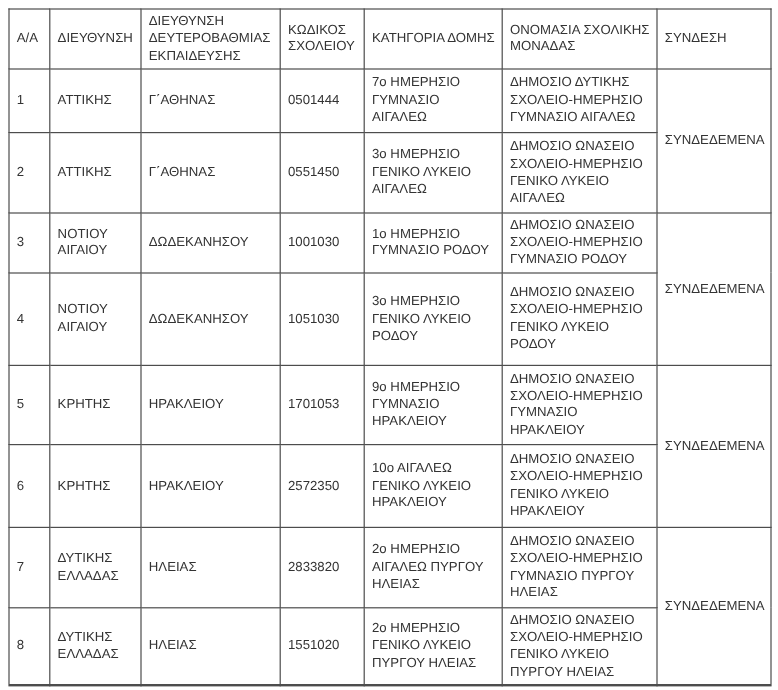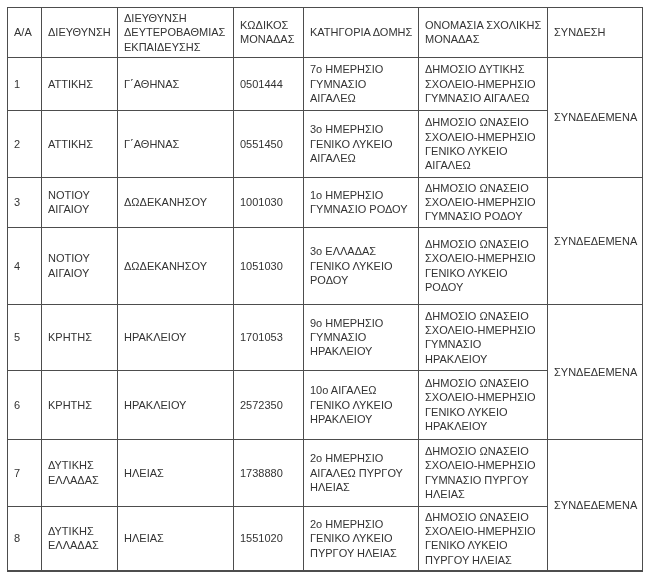--- a/index.html
+++ b/index.html
@@ -68,21 +68,21 @@
         <col class="c-code">
         <col class="c-cat">
         <col class="c-name">
         <col class="c-link">
     </colgroup>
     <tbody>
       <tr class="h-head">
         <th>Α/Α</th>
         <th>ΔΙΕΥΘΥΝΣΗ</th>
         <th>ΔΙΕΥΘΥΝΣΗ ΔΕΥΤΕΡΟΒΑΘΜΙΑΣ ΕΚΠΑΙΔΕΥΣΗΣ</th>
-        <th>ΚΩΔΙΚΟΣ ΜΟΝΑΔΑΣ</th>
+        <th>ΚΩΔΙΚΟΣ ΣΧΟΛΕΙΟΥ</th>
         <th>ΚΑΤΗΓΟΡΙΑ ΔΟΜΗΣ</th>
         <th>ΟΝΟΜΑΣΙΑ ΣΧΟΛΙΚΗΣ ΜΟΝΑΔΑΣ</th>
         <th>ΣΥΝΔΕΣΗ</th>
       </tr>
 
       <tr class="h-r1">
         <td class="num">1</td>
         <td>ΑΤΤΙΚΗΣ</td>
         <td>Γ΄ΑΘΗΝΑΣ</td>
         <td class="code">0501444</td>
@@ -106,21 +106,21 @@
         <td class="code">1001030</td>
         <td>1ο ΗΜΕΡΗΣΙΟ ΓΥΜΝΑΣΙΟ ΡΟΔΟΥ</td>
         <td>ΔΗΜΟΣΙΟ ΩΝΑΣΕΙΟ ΣΧΟΛΕΙΟ-ΗΜΕΡΗΣΙΟ ΓΥΜΝΑΣΙΟ ΡΟΔΟΥ</td>
         <td rowspan="2">ΣΥΝΔΕΔΕΜΕΝΑ</td>
       </tr>
       <tr class="h-r4">
         <td class="num">4</td>
         <td>ΝΟΤΙΟΥ ΑΙΓΑΙΟΥ</td>
         <td>ΔΩΔΕΚΑΝΗΣΟΥ</td>
         <td class="code">1051030</td>
-        <td>3ο ΕΛΛΑΔΑΣ ΓΕΝΙΚΟ ΛΥΚΕΙΟ ΡΟΔΟΥ</td>
+        <td>3ο ΗΜΕΡΗΣΙΟ ΓΕΝΙΚΟ ΛΥΚΕΙΟ ΡΟΔΟΥ</td>
         <td>ΔΗΜΟΣΙΟ ΩΝΑΣΕΙΟ ΣΧΟΛΕΙΟ-ΗΜΕΡΗΣΙΟ ΓΕΝΙΚΟ ΛΥΚΕΙΟ ΡΟΔΟΥ</td>
       </tr>
 
       <tr class="h-r5">
         <td class="num">5</td>
         <td>ΚΡΗΤΗΣ</td>
         <td>ΗΡΑΚΛΕΙΟΥ</td>
         <td class="code">1701053</td>
         <td>9ο ΗΜΕΡΗΣΙΟ ΓΥΜΝΑΣΙΟ ΗΡΑΚΛΕΙΟΥ</td>
         <td>ΔΗΜΟΣΙΟ ΩΝΑΣΕΙΟ ΣΧΟΛΕΙΟ-ΗΜΕΡΗΣΙΟ ΓΥΜΝΑΣΙΟ ΗΡΑΚΛΕΙΟΥ</td>
@@ -132,21 +132,21 @@
         <td>ΗΡΑΚΛΕΙΟΥ</td>
         <td class="code">2572350</td>
         <td>10ο ΑΙΓΑΛΕΩ ΓΕΝΙΚΟ ΛΥΚΕΙΟ ΗΡΑΚΛΕΙΟΥ</td>
         <td>ΔΗΜΟΣΙΟ ΩΝΑΣΕΙΟ ΣΧΟΛΕΙΟ-ΗΜΕΡΗΣΙΟ ΓΕΝΙΚΟ ΛΥΚΕΙΟ ΗΡΑΚΛΕΙΟΥ</td>
       </tr>
 
       <tr class="h-r7">
         <td class="num">7</td>
         <td>ΔΥΤΙΚΗΣ ΕΛΛΑΔΑΣ</td>
         <td>ΗΛΕΙΑΣ</td>
-        <td class="code">1738880</td>
+        <td class="code">2833820</td>
         <td>2ο ΗΜΕΡΗΣΙΟ ΑΙΓΑΛΕΩ ΠΥΡΓΟΥ ΗΛΕΙΑΣ</td>
         <td>ΔΗΜΟΣΙΟ ΩΝΑΣΕΙΟ ΣΧΟΛΕΙΟ-ΗΜΕΡΗΣΙΟ ΓΥΜΝΑΣΙΟ ΠΥΡΓΟΥ ΗΛΕΙΑΣ</td>
         <td rowspan="2">ΣΥΝΔΕΔΕΜΕΝΑ</td>
       </tr>
       <tr class="h-r8">
         <td class="num">8</td>
         <td>ΔΥΤΙΚΗΣ ΕΛΛΑΔΑΣ</td>
         <td>ΗΛΕΙΑΣ</td>
         <td class="code">1551020</td>
         <td>2ο ΗΜΕΡΗΣΙΟ ΓΕΝΙΚΟ ΛΥΚΕΙΟ ΠΥΡΓΟΥ ΗΛΕΙΑΣ</td>

